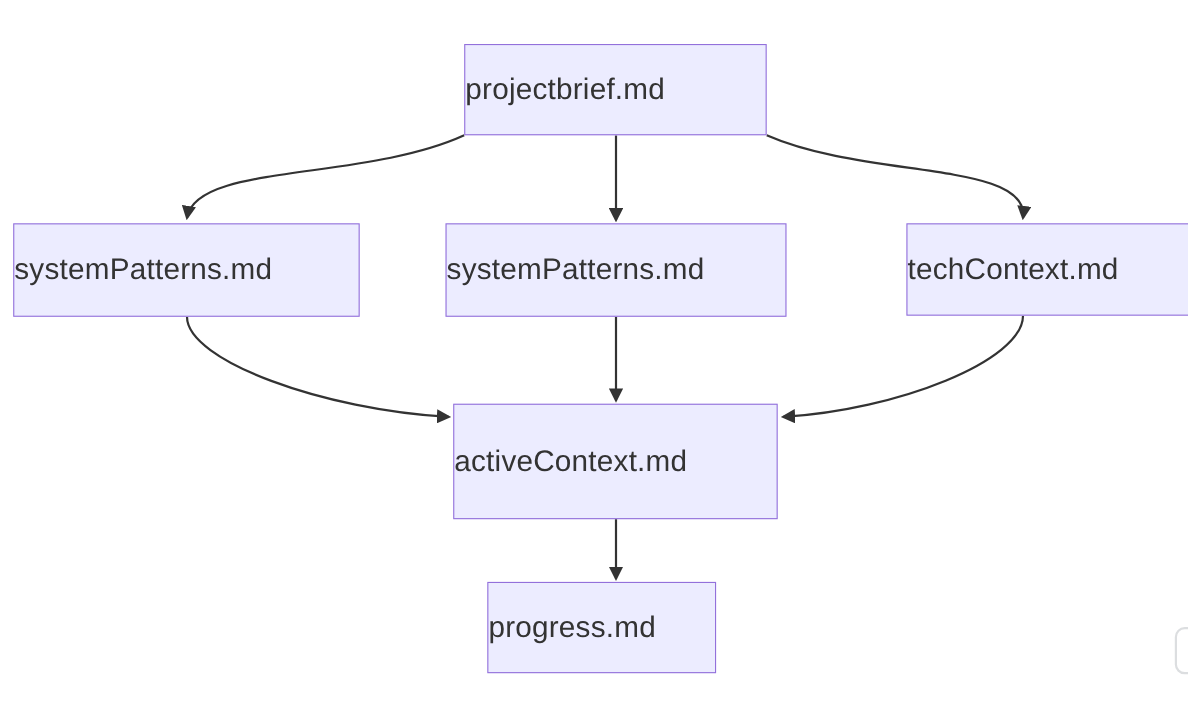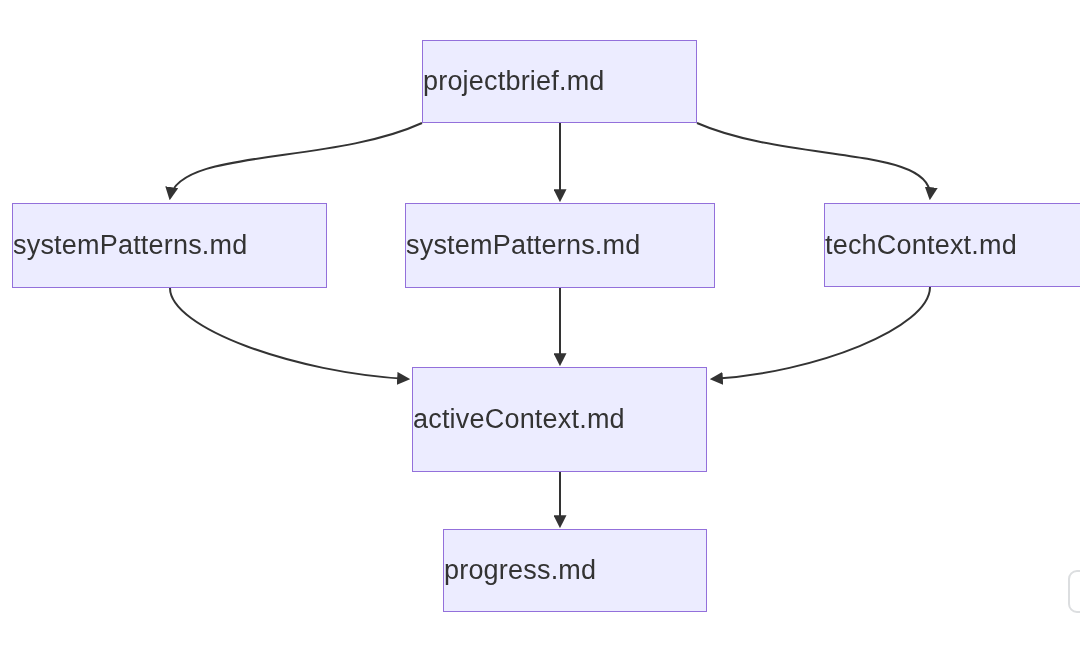--- a/index.html
+++ b/index.html
@@ -33,21 +33,21 @@
     display: flex;
     align-items: center;
     text-align: center;
     letter-spacing: 0.2px;
   }
   .node-projectbrief   { left: 422px; top: 40px;  width: 275px; height: 83px; }
   .node-productContext { left: 12px;  top: 203px; width: 315px; height: 85px; }
   .node-systemPatterns { left: 405px; top: 203px; width: 310px; height: 85px; }
   .node-techContext    { left: 824px; top: 203px; width: 276px; height: 84px; }
   .node-activeContext  { left: 412px; top: 367px; width: 295px; height: 105px; }
-  .node-progress       { left: 443px; top: 529px; width: 264px; height: 83px; }
+  .node-progress       { left: 443px; top: 529px; width: 208px; height: 83px; }
   .floating-partial-button {
     position: absolute;
     left: 1068px;
     top: 570px;
     width: 28px;
     height: 43px;
     box-sizing: border-box;
     background: #ffffff;
     border: 2px solid #dcdee0;
     border-radius: 9px;

